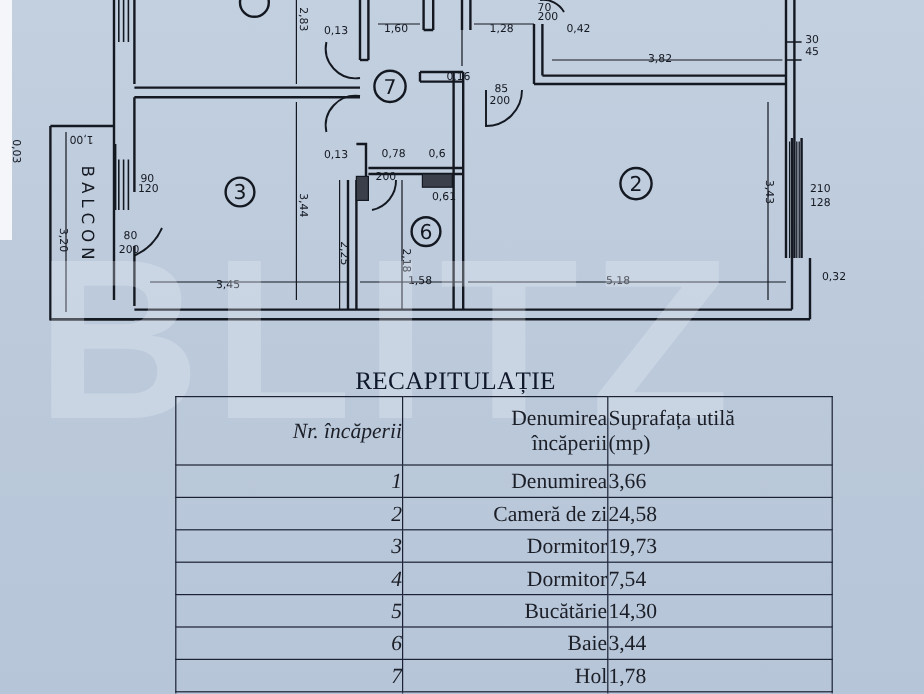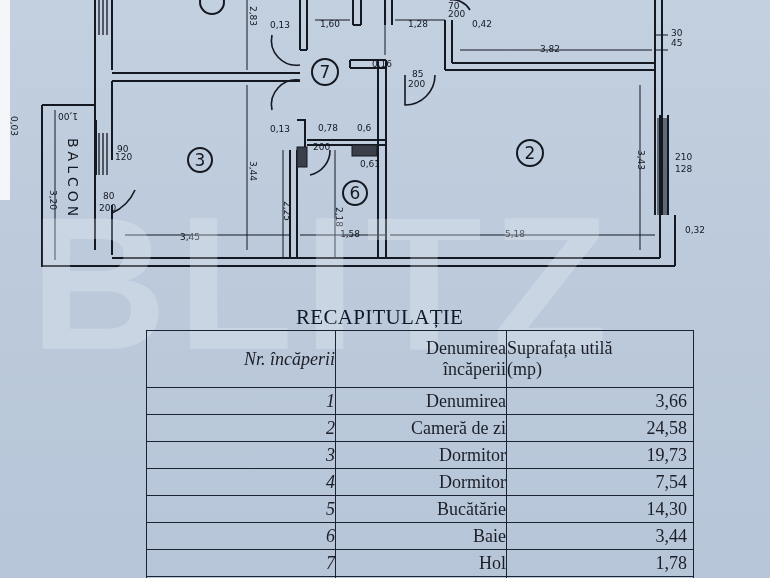--- a/index.html
+++ b/index.html
@@ -26,21 +26,21 @@
   table.recap {
     position:absolute; left:146px; top:330px; border-collapse:collapse;
     color:#1b1e26; font-size:18px;
   }
   table.recap td, table.recap th {
     border:1.5px solid #1b2233; padding:0; font-weight:normal; height:26px; line-height:24px;
   }
   table.recap th { height:56px; line-height:21px; vertical-align:middle; }
   .c1 { width:188px; text-align:right;font-style:italic; }
   .c2 { width:170px; text-align:right; }
-  .c3 { width:180px; text-align:right; padding-right:6px !important; }
+  .c3 { width:180px; padding-right:6px !important; }
   th.c3 { text-align:left;font-family:Liberation Serif, serif; }
 </style>
 </head>
 <body>
 
 <div class="paper"></div>
 <div class="white-strip"></div>
 
 <svg class="plan" width="770" height="300" viewBox="0 0 770 300" font-family="DejaVu Sans, sans-serif" fill="none" stroke="#141821" stroke-width="2">
 

